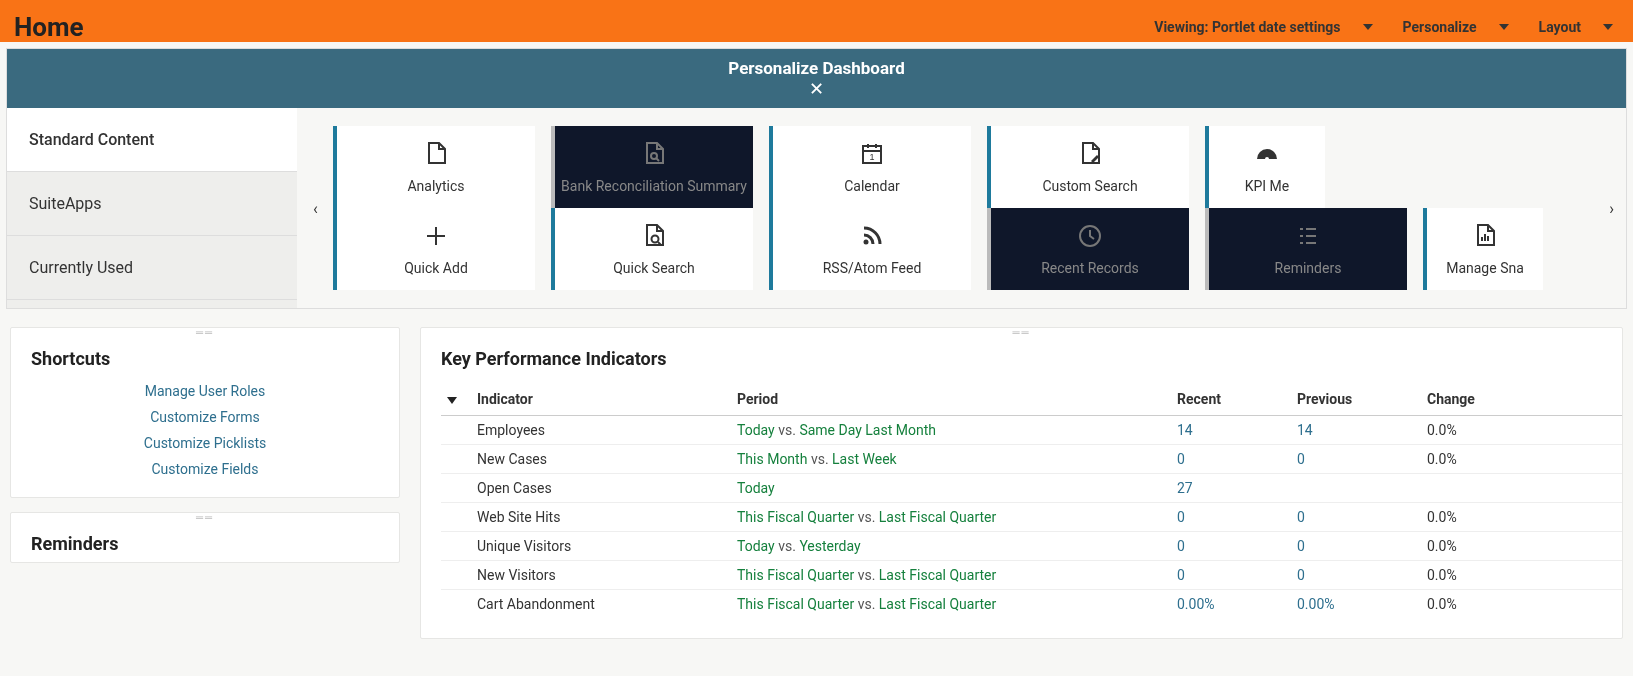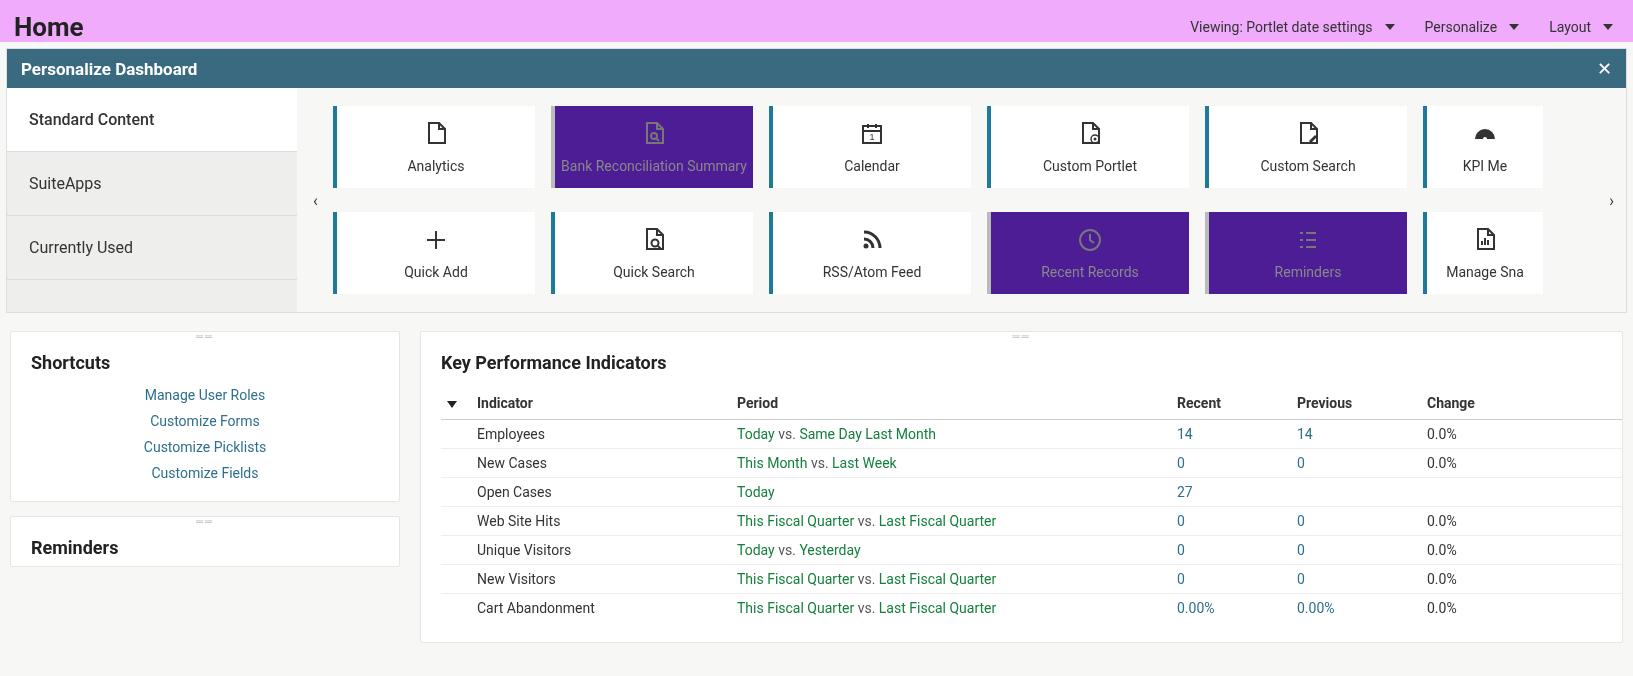--- a/index.html
+++ b/index.html
@@ -10,34 +10,34 @@
     font-size: 14px;
     width: 1633px;
   }
 
   
   .topbar {
     display: flex;
     align-items: center;
     justify-content: space-between;
     padding: 12px 20px 0 14px;
-    background: #f0abfc;
+    background: #f97316;
   }
   .page-title {
     font-size: 26px;
     font-weight: 700;
     color: #222;
   }
   .topbar-right {
     display: flex;
     gap: 30px;
     align-items: center;
     font-size: 14px;
   }
-  .topbar-item { display: inline-flex; align-items: center; gap: 12px; cursor: pointer; }
+  .topbar-item { display: inline-flex; align-items: center; gap: 22px; cursor: pointer; font-weight: bold; }
   .caret-down {
     display: inline-block;
     width: 0; height: 0;
     border-left: 5px solid transparent;
     border-right: 5px solid transparent;
     border-top: 6px solid #333;
   }
 
   
   .personalize-panel {
@@ -47,20 +47,21 @@
   }
   .panel-header {
     background: #3a6a7f;
     color: #fff;
     font-size: 17px;
     font-weight: 700;
     padding: 9px 14px;
     display: flex;
     justify-content: space-between;
     align-items: center;
+    flex-direction: column;
   }
   .close-x { font-size: 18px; cursor: pointer; font-weight: 400; }
   .panel-body { display: flex; position: relative; }
 
   
   .left-tabs {
     width: 290px;
     background: #eeeeec;
     display: flex;
     flex-direction: column;
@@ -88,39 +89,39 @@
   }
   .scroll-left { left: 302px; }
   .scroll-right { right: 8px; }
 
   
   .tile-area {
     flex: 1;
     padding: 18px 30px 18px 36px;
     display: flex;
     flex-direction: column;
-    gap: 24px;
+    gap: 0;
     overflow: hidden;
   }
   .tile-row { display: flex; gap: 16px; }
   .tile {
     background: #fff;
     border-left: 4px solid #1e7a9c;
     width: 202px;
     height: 82px;
     display: flex;
     flex-direction: column;
     align-items: center;
     justify-content: center;
     gap: 8px;
     cursor: pointer;
     flex-shrink: 0;
   }
   .tile.disabled {
-    background: #4c1d95;
+    background: #0f172a;
     color: #777;
     border-left-color: #bbb;
   }
   .tile-icon svg { width: 26px; height: 26px; }
   .tile-label { font-size: 14px; color: #333; text-align: center; }
   .tile.disabled .tile-label { color: #888; }
   .tile.cut { width: 120px; overflow: hidden; align-items: center; white-space: nowrap;}
 
   
   .main-grid {
@@ -224,26 +225,20 @@
             <span class="tile-icon"><svg viewBox="0 0 26 26">
                 <use href="#file-search-icon"></use>
               </svg></span>
             <span class="tile-label">Bank Reconciliation Summary</span>
           </div>
           <div class="tile">
             <span class="tile-icon"><svg viewBox="0 0 26 26">
                 <use href="#calendar-icon"></use>
               </svg></span>
             <span class="tile-label">Calendar</span>
-          </div>
-          <div class="tile">
-            <span class="tile-icon"><svg viewBox="0 0 26 26">
-                <use href="#file-gear-icon"></use>
-              </svg></span>
-            <span class="tile-label">Custom Portlet</span>
           </div>
           <div class="tile">
             <span class="tile-icon"><svg viewBox="0 0 26 26">
                 <use href="#file-edit-icon"></use>
               </svg></span>
             <span class="tile-label">Custom Search</span>
           </div>
           <div class="tile cut">
             <span class="tile-icon"><svg viewBox="0 0 26 26">
                 <use href="#gauge-icon"></use>

